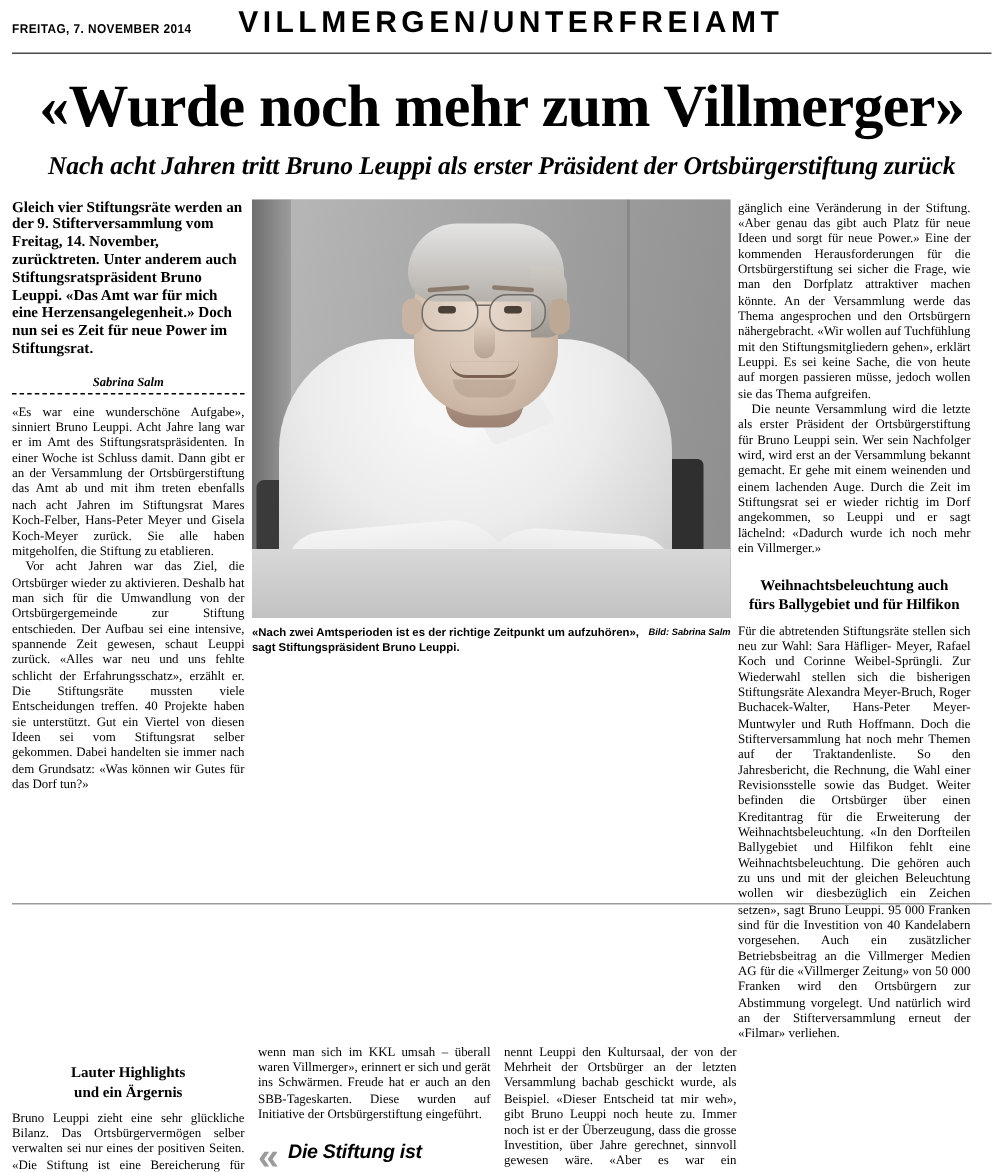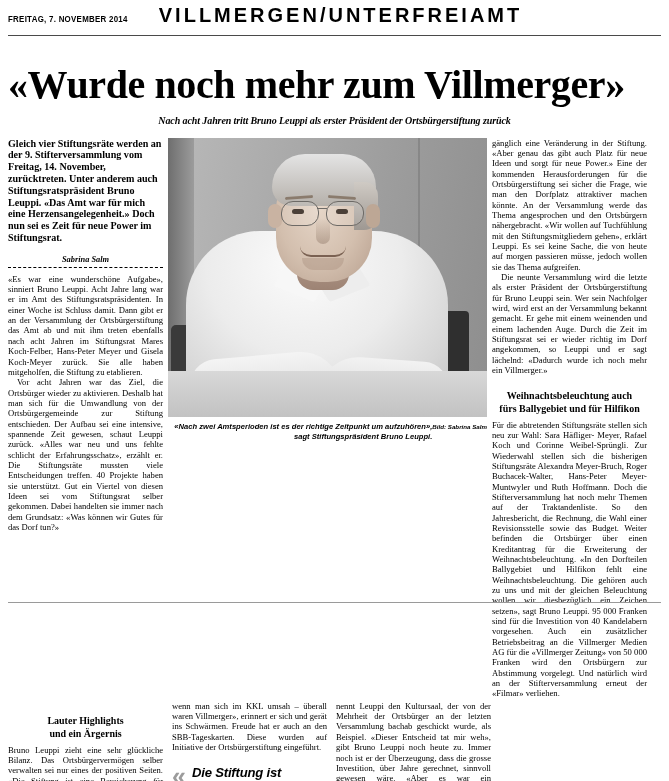--- a/index.html
+++ b/index.html
@@ -53,34 +53,35 @@
     letter-spacing: 3.0px;
     white-space: nowrap;
   }
   .rule-top {
     border-top: 1.4px solid #4a4a4a;
     margin-top: 1px;
   }
 
   
   .headline {
+    text-align: center;
     font-family: "Liberation Serif", serif;
     font-weight: bold;
     font-size: 40px;
     line-height: 1.04;
-    margin-top: 28px;
+    margin-top: 14px;
     letter-spacing: -0.4px;
     white-space: nowrap;
   }
   .subhead {
     text-align: center;
     font-family: "Liberation Serif", serif;
     font-style: italic;
     font-weight: bold;
-    font-size: 10px;
+    font-size: 17px;
     margin-top: 9px;
     letter-spacing: -0.1px;
     white-space: nowrap;
   }
 
   
   .cols {
     position: relative;
     margin-top: 12px;
     display: flex;
@@ -317,26 +318,24 @@
   }
 
   .caption-row {
     display: flex;
     align-items: flex-start;
     margin-top: 5px;
     width: 319px;
   }
   .caption {
     font-family: "Liberation Sans", sans-serif;
-    font-style: italic;
     font-weight: bold;
     font-size: 7.6px;
     line-height: 10.2px;
     flex: 1 1 auto;
-    text-align: right;
   }
   .credit {
     font-family: "Liberation Sans", sans-serif;
     font-style: italic;
     font-weight: bold;
     font-size: 6.2px;
     white-space: nowrap;
     padding-top: 1px;
     flex: 0 0 auto;
   }

